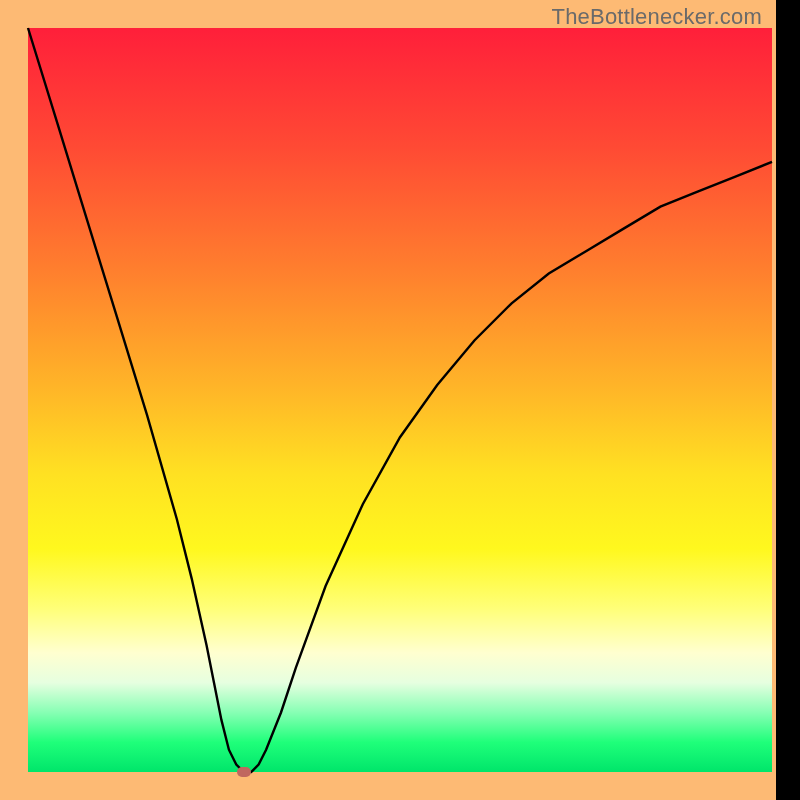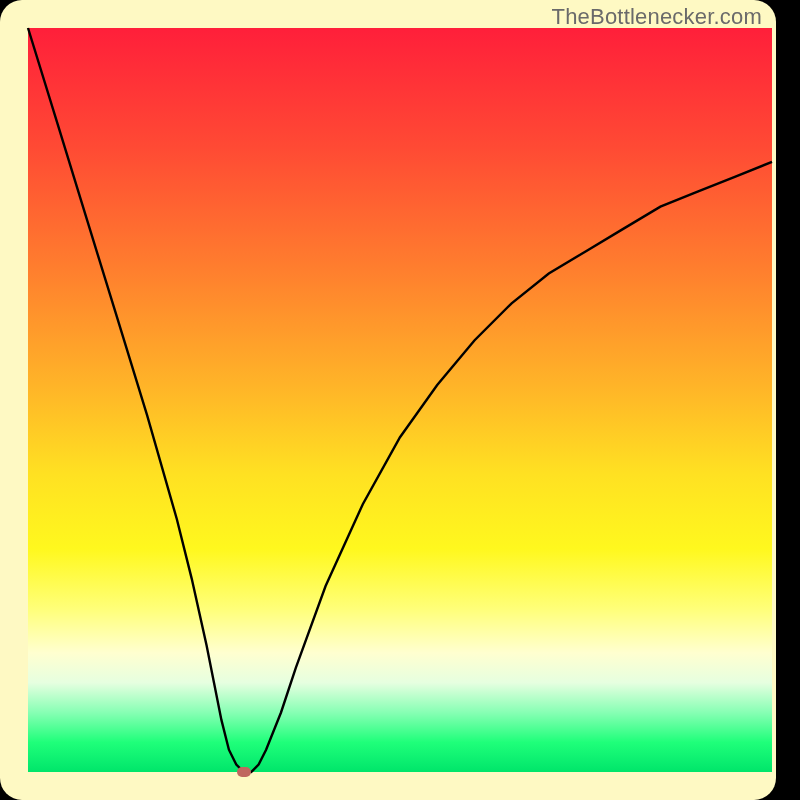--- a/index.html
+++ b/index.html
@@ -7,22 +7,21 @@
     padding: 0;
     width: 800px;
     height: 800px;
     background: #000;
     font-family: Arial, Helvetica, sans-serif;
   }
   .frame {
     position: relative;
     width: 776px;
     height: 800px;
-    background: #fef9c3;
-    border-radius: 22px;
+    background: #fdba74;
   }
   .watermark {
     position: absolute;
     top: 4px;
     right: 14px;
     color: #6a6a6a;
     font-size: 22px;
     letter-spacing: 0.2px;
     z-index: 10;
   }

